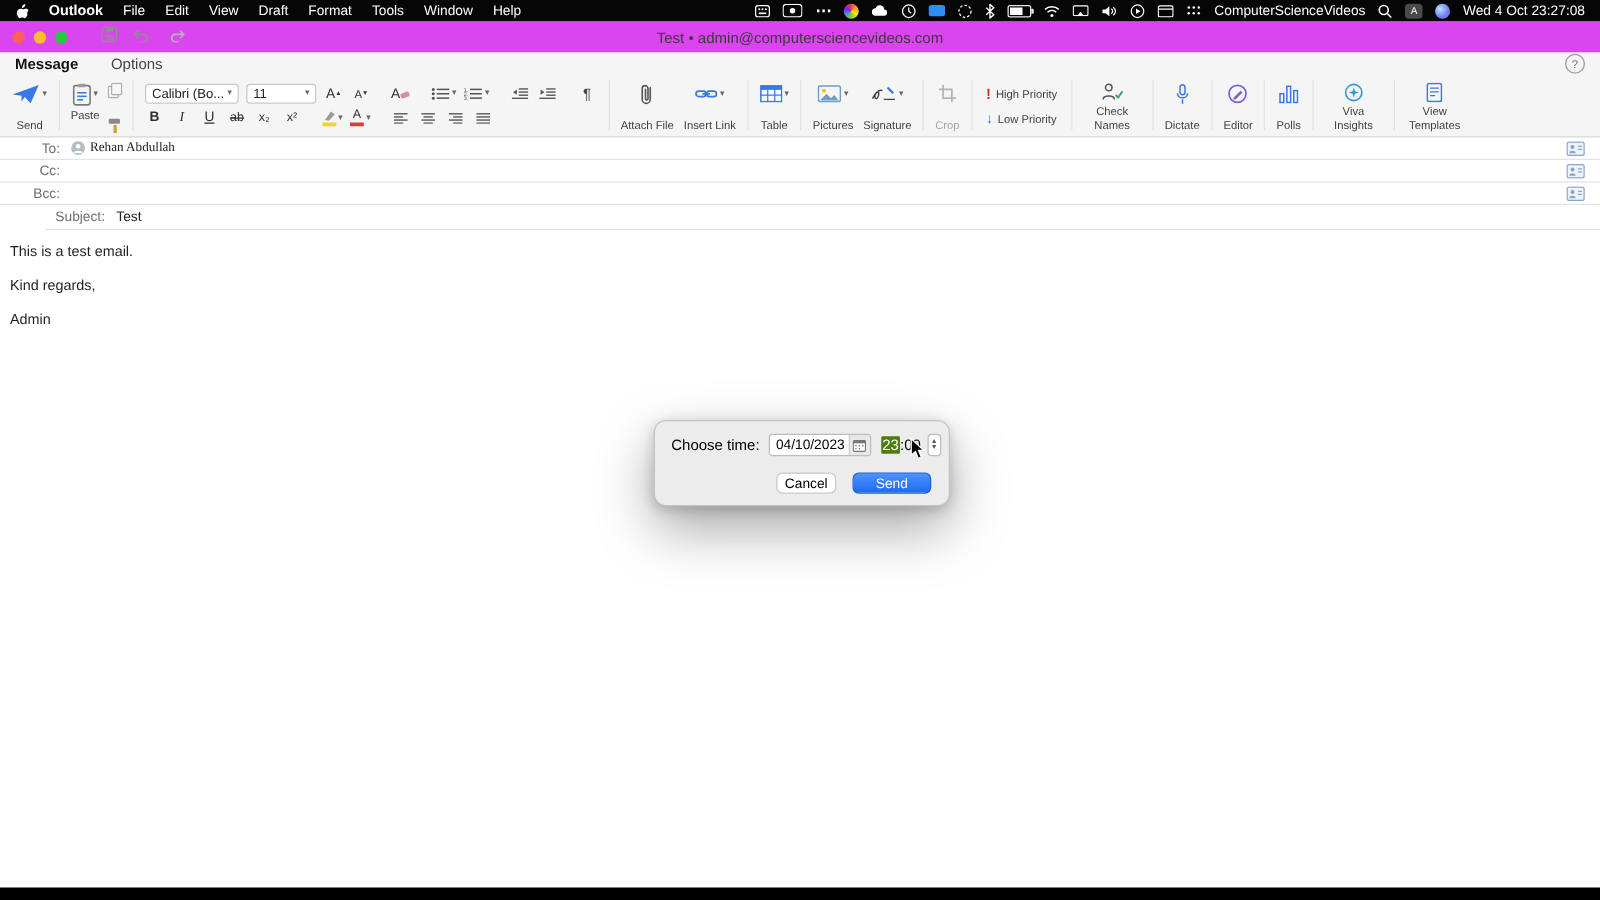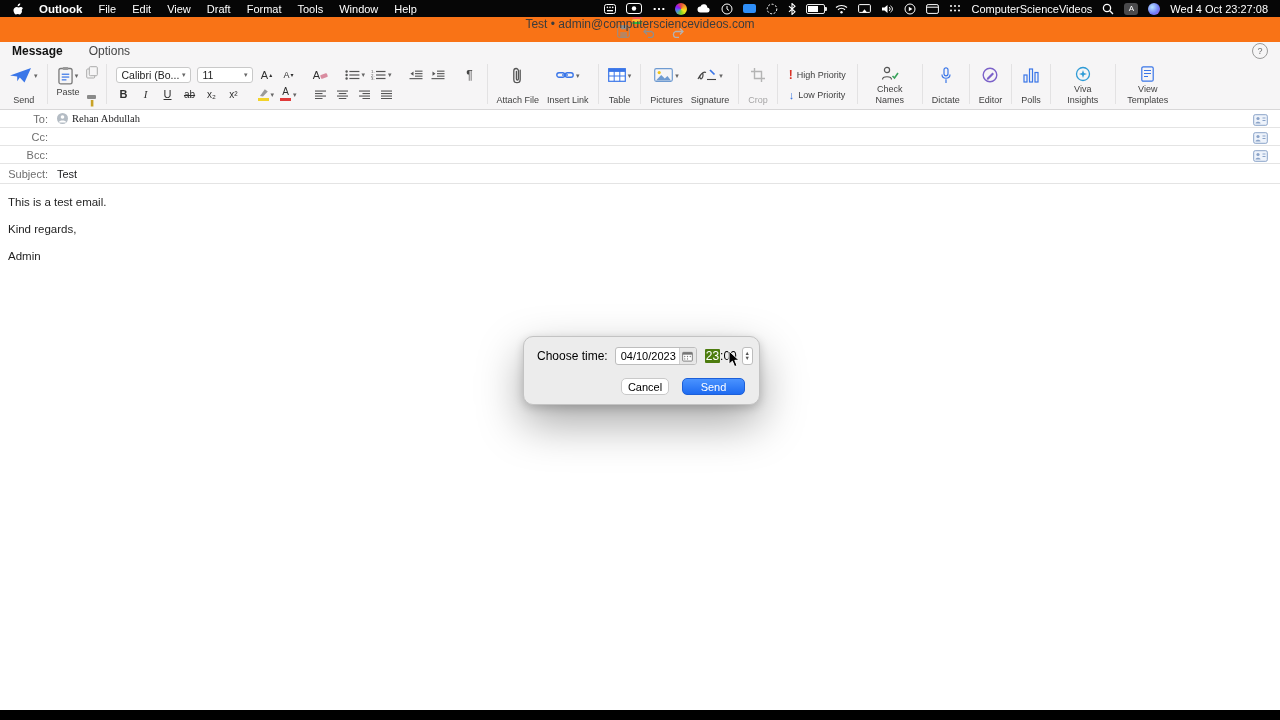--- a/index.html
+++ b/index.html
@@ -18,21 +18,21 @@
   .batt:after{content:"";position:absolute;right:-3px;top:2px;width:2px;height:4px;background:#e8e8e8;border-radius:0 1px 1px 0;}
   .batt .fill{position:absolute;left:1px;top:1px;bottom:1px;width:10px;background:#fff;}
   .disp-blue{width:13px;height:9px;background:#2e8ef7;border-radius:2px;display:inline-block;}
   .cwheel{width:12px;height:12px;border-radius:50%;display:inline-block;
           background:conic-gradient(#e5493f,#f5a623,#f8e71c,#7ed321,#4a90d9,#9013fe,#e5493f);}
   .siri{width:12px;height:12px;border-radius:50%;display:inline-block;
         background:radial-gradient(circle at 35% 35%,#b6e3ff,#6f7bf7 60%,#d457c4);}
   .inputsrc{width:14px;height:12px;background:#4a4a4c;border-radius:3px;display:flex;align-items:center;justify-content:center;font-size:8px;color:#fff;}
 
   
-  .titlebar{position:absolute;top:17px;left:0;right:0;height:25px;background:#f97316;display:flex;align-items:center;padding:0 10px;box-sizing:border-box;flex-direction:column;}
+  .titlebar{position:absolute;top:17px;left:0;right:0;height:25px;background:#d946ef;display:flex;align-items:center;padding:0 10px;box-sizing:border-box;}
   .tl{width:10px;height:10px;border-radius:50%;margin-right:7px;}
   .quick{display:flex;align-items:center;gap:13px;margin-left:20px;}
   .wtitle{position:absolute;left:50%;transform:translateX(-50%);font-size:12px;color:#3c3c3c;white-space:nowrap;}
 
   .tabsrow{position:absolute;top:42px;left:0;right:0;height:17px;background:#f6f5f6;display:flex;align-items:center;padding:0 12px;box-sizing:border-box;font-size:12px;}
   .tab{margin-right:26px;color:#454545;}
   .tab.active{font-weight:bold;color:#111;}
   .helpbtn{margin-left:auto;width:14px;height:14px;border-radius:50%;border:1px solid #9a9a9a;color:#6e6e6e;
            display:flex;align-items:center;justify-content:center;font-size:9px;}
 
@@ -65,21 +65,21 @@
   .mgap{margin-left:10px;}
 
   .prio{display:flex;flex-direction:column;justify-content:center;gap:7px;padding:0 6px;}
   .prow{display:flex;align-items:center;gap:4px;font-size:9px;color:#3f3f3f;white-space:nowrap;}
   .bang{color:#d93025;font-weight:bold;font-size:12px;}
   .larr{color:#2f6ede;font-weight:bold;font-size:11px;}
 
   
   .fields{position:absolute;top:110px;left:0;right:0;}
   .frowm{display:flex;align-items:center;height:17px;border-bottom:1px solid #e4e4e4;position:relative;padding-right:28px;}
-  .frowm.subj{height:19px;}
+  .frowm.subj{height:19px;margin-left:36px;}
   .flabel{width:48px;text-align:right;padding-right:9px;font-size:11px;color:#6e6e6e;flex:0 0 48px;box-sizing:content-box;}
   .chip{display:flex;align-items:center;gap:4px;font-size:10.5px;color:#1d1d1f;font-family:Liberation Serif, serif;}
   .avatar{width:11px;height:11px;border-radius:50%;background:#b4bcc4;display:flex;align-items:center;justify-content:center;overflow:hidden;}
   .fval{font-size:11px;color:#1d1d1f;}
   .abook{position:absolute;right:12px;top:2px;}
 
   
   .bodyarea{position:absolute;top:181px;left:0;right:0;bottom:10px;padding:15px 10px 0 8px;box-sizing:border-box;}
   .bodyarea p{margin:0 0 15px;font-size:11.5px;color:#1f1f1f;line-height:12px;}
 

